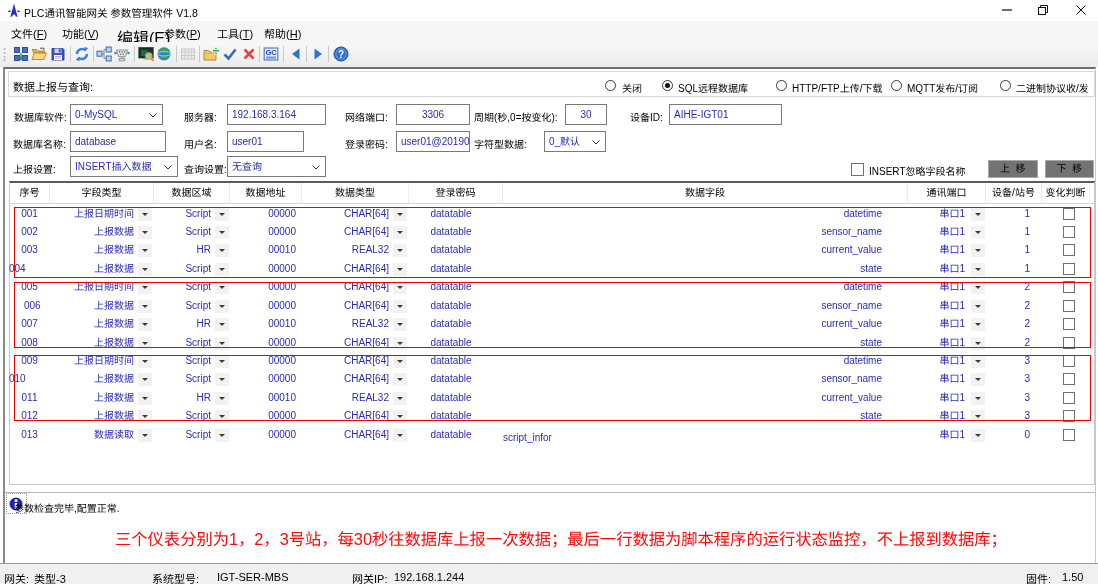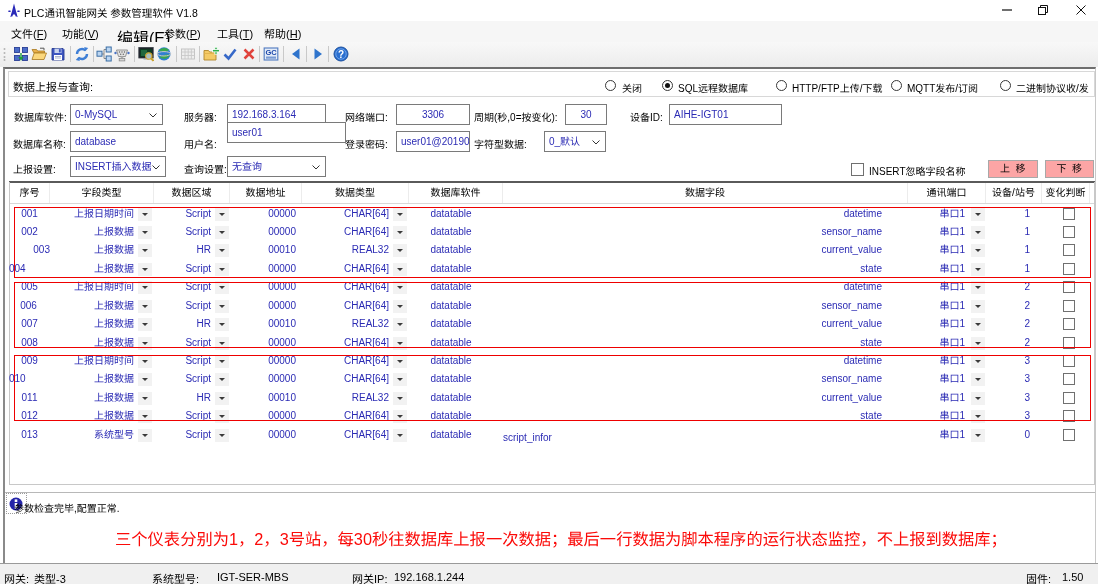--- a/index.html
+++ b/index.html
@@ -7,21 +7,21 @@
 .inp{position:absolute;height:21px;background:#fff;border:1px solid #7a7a7a;color:#2b2bb4;font-size:10px;line-height:20px;padding:0 4px;white-space:nowrap;overflow:hidden}
 .chev{position:absolute;right:5px;top:8px;width:8px;height:5px}
 .rc{position:absolute;font-size:10px;color:#2b2bb4;line-height:14px;height:14px;white-space:nowrap}
 .cbtn{position:absolute;width:14px;height:13px;background:#f2f2f2}
 .cbtn::after{content:"";position:absolute;left:4px;top:5px;border-left:3px solid transparent;border-right:3px solid transparent;border-top:3.5px solid #3a3a3a}
 .chk{position:absolute;width:12px;height:12px;background:#fff;border:1px solid #707070}
 .hdr{position:absolute;top:183px;height:20px;font-size:10px;color:#000;line-height:20px;text-align:center;border-right:1px solid #ececec}
 .redbox{position:absolute;left:13.5px;width:1077px;border:1px solid #ee0000}
 .radio{position:absolute;width:11px;height:11px;border:1px solid #383838;border-radius:50%;background:#fff;top:79.5px}
 .rlab{position:absolute;font-size:10px;color:#000;white-space:nowrap;top:80px}
-.btn{position:absolute;width:49.5px;height:18px;background:#fca5a5;border:1px solid #a8a8a8;font-size:10px;color:#000;text-align:center;line-height:16px}
+.btn{position:absolute;width:49.5px;height:18px;background:#737373;border:1px solid #a8a8a8;font-size:10px;color:#000;text-align:center;line-height:16px}
 </style></head><body>
 
 <svg class="ab" style="left:7px;top:3px" width="14" height="15" viewBox="0 0 14 15">
  <path d="M7 0.5 L10.4 13.5 L8.7 13.5 L7 8.5 L5.3 13.5 L3.6 13.5 Z" fill="#2a2ab8"></path>
  <path d="M3.2 14.2 L7 5.2 L10.8 14.2 L8 11.6 L6 11.6 Z" fill="#2a2ab8"></path>
  <rect x="1.2" y="7.6" width="2.6" height="1.4" rx="0.7" fill="#2a2ab8"></rect>
  <rect x="10.2" y="7.6" width="2.6" height="1.4" rx="0.7" fill="#2a2ab8"></rect>
 </svg>
 <div class="lbl" style="left:24px;top:5px;font-size:10.5px">PLC通讯智能网关 参数管理软件 V1.8</div>
 <svg class="ab" style="left:1002px;top:9px" width="10" height="2">
@@ -175,30 +175,30 @@
 <div class="lbl" style="left:345px;top:109px">网络端口:</div>
 <div class="inp" style="left:396px;top:104px;width:74px;text-align:center">3306</div>
 <div class="lbl" style="left:474px;top:109px">周期(秒,0=按变化):</div>
 <div class="inp" style="left:565px;top:104px;width:42px;text-align:center">30</div>
 <div class="lbl" style="left:630px;top:109px">设备ID:</div>
 <div class="inp" style="left:669px;top:104px;width:113px">AIHE-IGT01</div>
 
 <div class="lbl" style="left:13px;top:136px">数据库名称:</div>
 <div class="inp" style="left:70px;top:131px;width:96px">database</div>
 <div class="lbl" style="left:184px;top:136px">用户名:</div>
-<div class="inp" style="left:227px;top:122px;width:119px">user01</div>
+<div class="inp" style="left:227px;top:131px;width:77px">user01</div>
 <div class="lbl" style="left:345px;top:136px">登录密码:</div>
 <div class="inp" style="left:396px;top:131px;width:74px">user01@20190</div>
 <div class="lbl" style="left:474px;top:136px">字符型数据:</div>
 <div class="inp" style="left:544px;top:131px;width:62px">0_默认<svg class="chev" viewBox="0 0 8 5">
       <path d="M0.5 0.5 L4 4 L7.5 0.5" stroke="#333" fill="none"></path>
     </svg></div>
 
 <div class="lbl" style="left:13px;top:161px">上报设置:</div>
-<div class="inp" style="left:70px;top:156px;width:96px;padding-right:23px">INSERT插入数据<svg class="chev" viewBox="0 0 8 5">
+<div class="inp" style="left:70px;top:156px;width:108px;padding-right:23px">INSERT插入数据<svg class="chev" viewBox="0 0 8 5">
       <path d="M0.5 0.5 L4 4 L7.5 0.5" stroke="#333" fill="none"></path>
     </svg></div>
 <div class="lbl" style="left:184px;top:161px">查询设置:</div>
 <div class="inp" style="left:227px;top:156px;width:99px">无查询<svg class="chev" viewBox="0 0 8 5">
       <path d="M0.5 0.5 L4 4 L7.5 0.5" stroke="#333" fill="none"></path>
     </svg></div>
 <div class="chk" style="left:851px;top:163px;width:13px;height:13px"></div>
 <div class="lbl" style="left:869px;top:163px">INSERT忽略字段名称</div>
 <div class="btn" style="left:988px;top:160px">上&nbsp;&nbsp;移</div>
 <div class="btn" style="left:1044.5px;top:160px">下&nbsp;&nbsp;移</div>
@@ -206,21 +206,21 @@
 <div class="ab" style="left:9px;top:181px;width:1086px;height:2px;background:#5a5a5a"></div>
 <div class="ab" style="left:9px;top:182px;width:1px;height:302px;background:#c8c8c8"></div>
 <div class="ab" style="left:1094px;top:182px;width:1px;height:302px;background:#c8c8c8"></div>
 <div class="ab" style="left:9px;top:484px;width:1086px;height:1px;background:#c8c8c8"></div>
 <div class="ab" style="left:10px;top:203px;width:1084px;height:1px;background:#d8d8d8"></div>
 <div class="hdr" style="left:10px;width:40px">序号</div>
 <div class="hdr" style="left:50px;width:104px">字段类型</div>
 <div class="hdr" style="left:154px;width:76px">数据区域</div>
 <div class="hdr" style="left:230px;width:72px">数据地址</div>
 <div class="hdr" style="left:302px;width:107px">数据类型</div>
-<div class="hdr" style="left:409px;width:94px">数据库软件</div>
+<div class="hdr" style="left:409px;width:94px">登录密码</div>
 <div class="hdr" style="left:503px;width:405px">数据字段</div>
 <div class="hdr" style="left:908px;width:78px">通讯端口</div>
 <div class="hdr" style="left:986px;width:56px">设备/站号</div>
 <div class="hdr" style="left:1042px;width:48px">变化判断</div>
 
 <div class="rc" style="left:9px;top:206.5px;width:41px;text-align:center">001</div>
 <div class="rc" style="left:50px;top:206.5px;width:84px;text-align:right">上报日期时间</div>
 <div class="cbtn" style="left:137.5px;top:207.5px"></div>
 <div class="rc" style="left:154px;top:206.5px;width:57px;text-align:right">Script</div>
 <div class="cbtn" style="left:215px;top:207.5px"></div>
@@ -240,21 +240,21 @@
 <div class="cbtn" style="left:215px;top:225.9px"></div>
 <div class="rc" style="left:230px;top:224.9px;width:66px;text-align:right">00000</div>
 <div class="rc" style="left:302px;top:224.9px;width:87px;text-align:right">CHAR[64]</div>
 <div class="cbtn" style="left:393px;top:225.9px"></div>
 <div class="rc" style="left:404px;top:224.9px;width:94px;text-align:center">datatable</div>
 <div class="rc" style="left:503px;top:224.9px;width:379px;text-align:right">sensor_name</div>
 <div class="rc" style="left:870px;top:224.9px;width:95px;text-align:right">串口1</div>
 <div class="cbtn" style="left:971px;top:225.9px"></div>
 <div class="rc" style="left:986px;top:224.9px;width:44px;text-align:right">1</div>
 <div class="chk" style="left:1063px;top:225.9px"></div>
-<div class="rc" style="left:9px;top:243.4px;width:41px;text-align:right">003</div>
+<div class="rc" style="left:9px;top:243.4px;width:41px;text-align:center">003</div>
 <div class="rc" style="left:50px;top:243.4px;width:84px;text-align:right">上报数据</div>
 <div class="cbtn" style="left:137.5px;top:244.4px"></div>
 <div class="rc" style="left:154px;top:243.4px;width:57px;text-align:right">HR</div>
 <div class="cbtn" style="left:215px;top:244.4px"></div>
 <div class="rc" style="left:230px;top:243.4px;width:66px;text-align:right">00010</div>
 <div class="rc" style="left:302px;top:243.4px;width:87px;text-align:right">REAL32</div>
 <div class="cbtn" style="left:393px;top:244.4px"></div>
 <div class="rc" style="left:404px;top:243.4px;width:94px;text-align:center">datatable</div>
 <div class="rc" style="left:503px;top:243.4px;width:379px;text-align:right">current_value</div>
 <div class="rc" style="left:870px;top:243.4px;width:95px;text-align:right">串口1</div>
@@ -282,21 +282,21 @@
 <div class="cbtn" style="left:215px;top:281.2px"></div>
 <div class="rc" style="left:230px;top:280.2px;width:66px;text-align:right">00000</div>
 <div class="rc" style="left:302px;top:280.2px;width:87px;text-align:right">CHAR[64]</div>
 <div class="cbtn" style="left:393px;top:281.2px"></div>
 <div class="rc" style="left:404px;top:280.2px;width:94px;text-align:center">datatable</div>
 <div class="rc" style="left:503px;top:280.2px;width:379px;text-align:right">datetime</div>
 <div class="rc" style="left:870px;top:280.2px;width:95px;text-align:right">串口1</div>
 <div class="cbtn" style="left:971px;top:281.2px"></div>
 <div class="rc" style="left:986px;top:280.2px;width:44px;text-align:right">2</div>
 <div class="chk" style="left:1063px;top:281.2px"></div>
-<div class="rc" style="left:8px;top:298.6px;width:41px;text-align:center">006</div>
+<div class="rc" style="left:24px;top:298.6px;width:41px;">006</div>
 <div class="rc" style="left:50px;top:298.6px;width:84px;text-align:right">上报数据</div>
 <div class="cbtn" style="left:137.5px;top:299.6px"></div>
 <div class="rc" style="left:154px;top:298.6px;width:57px;text-align:right">Script</div>
 <div class="cbtn" style="left:215px;top:299.6px"></div>
 <div class="rc" style="left:230px;top:298.6px;width:66px;text-align:right">00000</div>
 <div class="rc" style="left:302px;top:298.6px;width:87px;text-align:right">CHAR[64]</div>
 <div class="cbtn" style="left:393px;top:299.6px"></div>
 <div class="rc" style="left:404px;top:298.6px;width:94px;text-align:center">datatable</div>
 <div class="rc" style="left:503px;top:298.6px;width:379px;text-align:right">sensor_name</div>
 <div class="rc" style="left:870px;top:298.6px;width:95px;text-align:right">串口1</div>
@@ -381,21 +381,21 @@
 <div class="rc" style="left:230px;top:409.2px;width:66px;text-align:right">00000</div>
 <div class="rc" style="left:302px;top:409.2px;width:87px;text-align:right">CHAR[64]</div>
 <div class="cbtn" style="left:393px;top:410.2px"></div>
 <div class="rc" style="left:404px;top:409.2px;width:94px;text-align:center">datatable</div>
 <div class="rc" style="left:503px;top:409.2px;width:379px;text-align:right">state</div>
 <div class="rc" style="left:870px;top:409.2px;width:95px;text-align:right">串口1</div>
 <div class="cbtn" style="left:971px;top:410.2px"></div>
 <div class="rc" style="left:986px;top:409.2px;width:44px;text-align:right">3</div>
 <div class="chk" style="left:1063px;top:410.2px"></div>
 <div class="rc" style="left:9px;top:427.7px;width:41px;text-align:center">013</div>
-<div class="rc" style="left:50px;top:427.7px;width:84px;text-align:right">系统型号</div>
+<div class="rc" style="left:50px;top:427.7px;width:84px;text-align:right">数据读取</div>
 <div class="cbtn" style="left:137.5px;top:428.7px"></div>
 <div class="rc" style="left:154px;top:427.7px;width:57px;text-align:right">Script</div>
 <div class="cbtn" style="left:215px;top:428.7px"></div>
 <div class="rc" style="left:230px;top:427.7px;width:66px;text-align:right">00000</div>
 <div class="rc" style="left:302px;top:427.7px;width:87px;text-align:right">CHAR[64]</div>
 <div class="cbtn" style="left:393px;top:428.7px"></div>
 <div class="rc" style="left:404px;top:427.7px;width:94px;text-align:center">datatable</div>
 <div class="rc" style="left:503px;top:431px;width:379px;text-align:left">script_infor</div>
 <div class="rc" style="left:870px;top:427.7px;width:95px;text-align:right">串口1</div>
 <div class="cbtn" style="left:971px;top:428.7px"></div>

